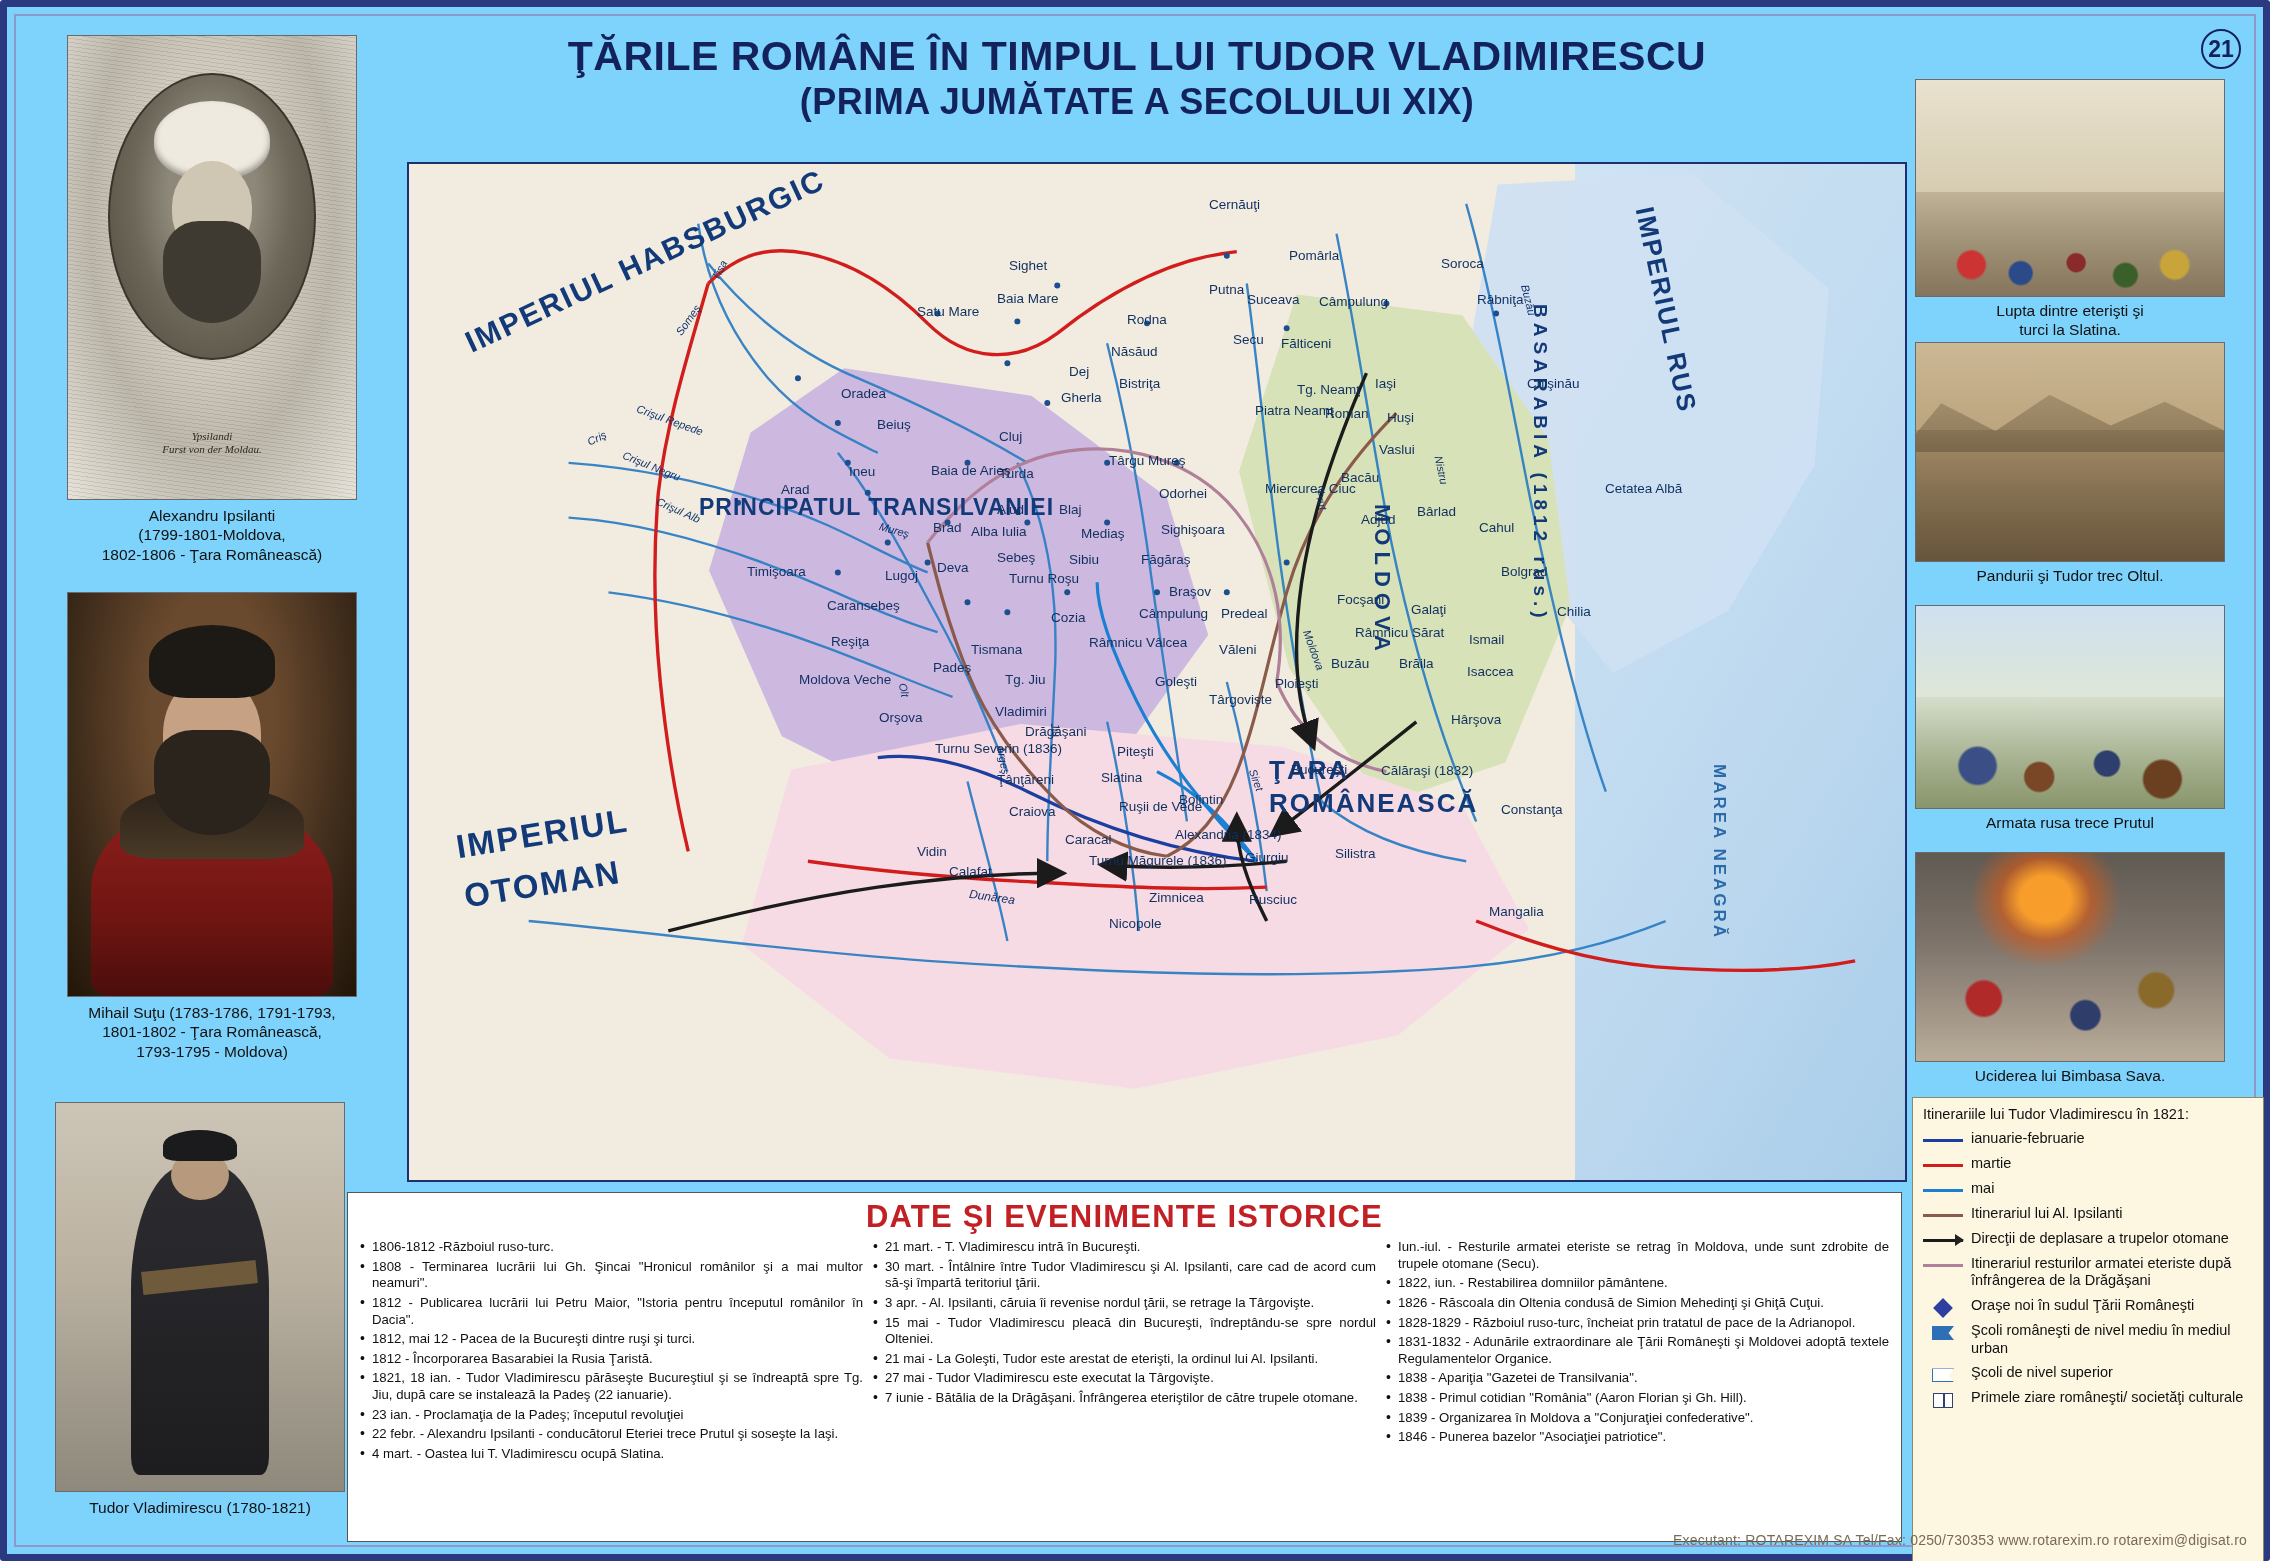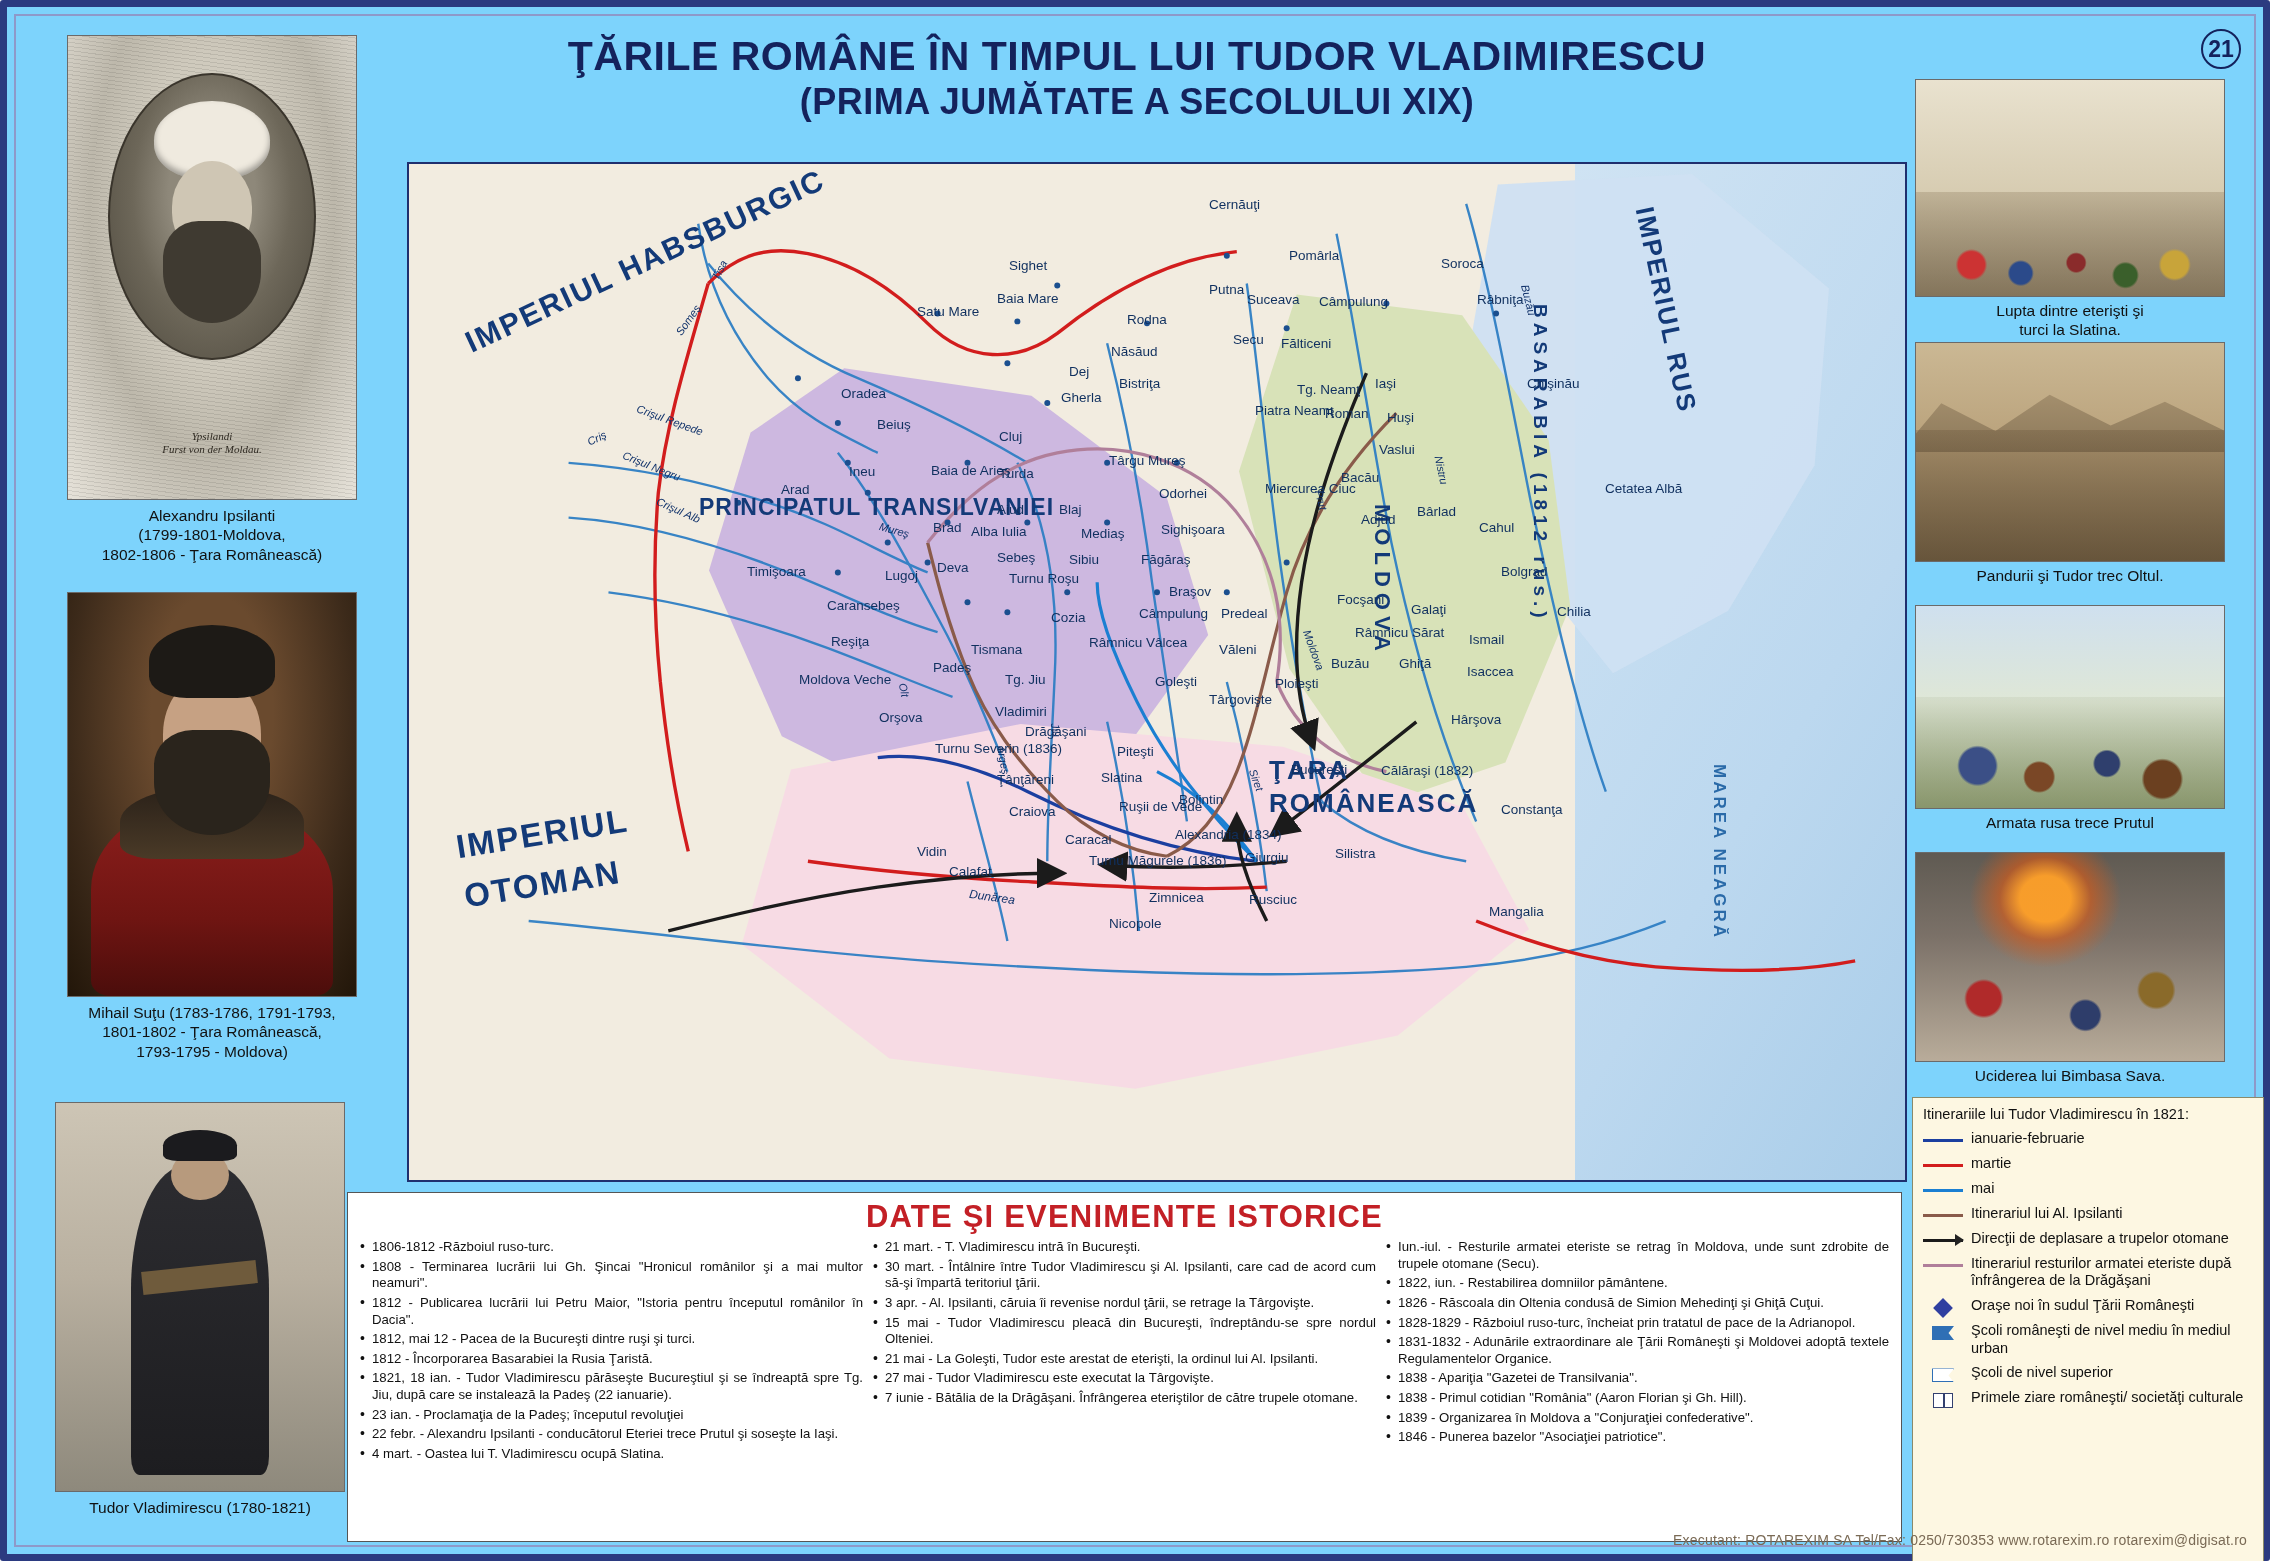--- a/index.html
+++ b/index.html
@@ -517,21 +517,21 @@
     <div class="mlabel city" style="left:928px; top:428px;">Focşani</div>
     <div class="mlabel city" style="left:1002px; top:438px;">Galaţi</div>
     <div class="mlabel city" style="left:1092px; top:400px;">Bolgrad</div>
     <div class="mlabel city" style="left:1196px; top:318px; width:52px; line-height:1.1;">Cetatea Albă</div>
     <div class="mlabel city" style="left:418px; top:434px;">Caransebeş</div>
     <div class="mlabel city" style="left:422px; top:470px;">Reşiţa</div>
     <div class="mlabel city" style="left:642px; top:446px;">Cozia</div>
     <div class="mlabel city" style="left:730px; top:442px;">Câmpulung</div>
     <div class="mlabel city" style="left:812px; top:442px;">Predeal</div>
     <div class="mlabel city" style="left:946px; top:462px; width:56px; line-height:1.1;">Râmnicu Sărat</div>
-    <div class="mlabel city" style="left:990px; top:492px;">Ghiţă</div>
+    <div class="mlabel city" style="left:990px; top:492px;">Brăila</div>
     <div class="mlabel city" style="left:1060px; top:468px;">Ismail</div>
     <div class="mlabel city" style="left:1148px; top:440px;">Chilia</div>
     <div class="mlabel city" style="left:1058px; top:500px;">Isaccea</div>
     <div class="mlabel city" style="left:390px; top:508px;">Moldova Veche</div>
     <div class="mlabel city" style="left:524px; top:496px;">Padeş</div>
     <div class="mlabel city" style="left:562px; top:478px;">Tismana</div>
     <div class="mlabel city" style="left:680px; top:472px; width:54px; line-height:1.1;">Râmnicu Vâlcea</div>
     <div class="mlabel city" style="left:810px; top:478px;">Văleni</div>
     <div class="mlabel city" style="left:922px; top:492px;">Buzău</div>
     <div class="mlabel city" style="left:866px; top:512px;">Ploieşti</div>

